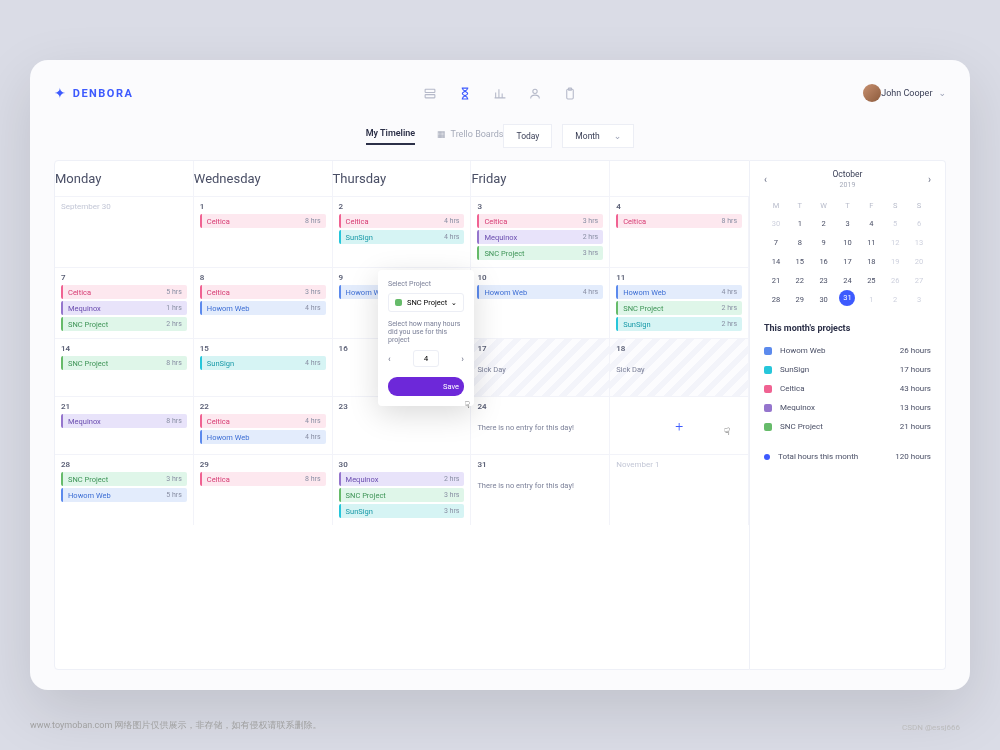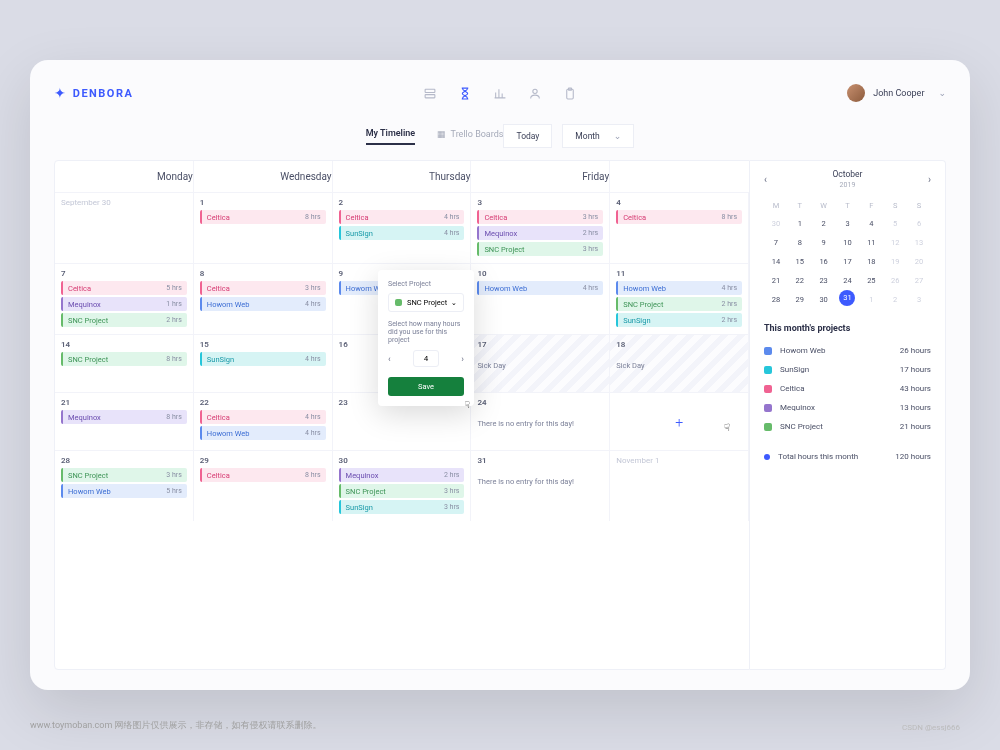--- a/index.html
+++ b/index.html
@@ -5,33 +5,33 @@
 * { margin:0; padding:0; box-sizing:border-box; font-family:-apple-system,BlinkMacSystemFont,'Segoe UI',Roboto,sans-serif; }
 body { background:#dadce6; width:1000px; height:750px; overflow:hidden; position:relative; }
 .app { position:absolute; top:60px; left:30px; right:30px; bottom:60px; background:#fbfbfd; border-radius:18px; box-shadow:0 20px 60px rgba(0,0,0,0.12); display:flex; flex-direction:column; padding:20px 24px; }
 .header { display:flex; align-items:center; justify-content:space-between; height:26px; }
 .brand { display:flex; align-items:center; gap:7px; }
 .brand-logo { color:#3d5afe; font-size:14px; }
 .brand-name { color:#3d5afe; font-weight:700; font-size:11px; letter-spacing:1.5px; }
 .nav-icons { display:flex; gap:22px; color:#b5b9c9; position:absolute; left:50%; transform:translateX(-50%); }
 .nav-icons svg { width:13px; height:13px; cursor:pointer; }
 .nav-icons svg.active { color:#3d5afe; }
-.user { display:flex; align-items:center; gap:8px; font-size:9px; color:#3c4158; }
+.user { display:flex; align-items:center; font-size:9px; color:#3c4158; }
 .avatar { width:18px; height:18px; border-radius:50%; background:linear-gradient(135deg,#c89070,#8b5a3c); }
 .chev { font-size:9px; color:#9aa0b5; margin-left:6px; }
 .subhead { display:flex; align-items:center; justify-content:center; margin-top:18px; }
 .tabs { display:flex; gap:22px; font-size:9px; }
 .tab { color:#a5aab9; cursor:pointer; display:flex; align-items:center; gap:5px; padding-bottom:5px; }
 .tab.active { color:#2c3048; font-weight:600; border-bottom:2px solid #2c3048; }
 .controls { display:flex; gap:10px; }
 .btn { background:#fff; border:1px solid #eceef5; border-radius:0; padding:6px 12px; font-size:8.5px; color:#3c4158; cursor:pointer; display:flex; align-items:center; gap:8px; }
 .main { display:flex; margin-top:12px; flex:1; min-height:0; }
 .grid { flex:1; border:1px solid #eef0f7; background:#fff; border-radius:4px 0 0 4px; }
 .ghead { display:grid; grid-template-columns:repeat(5,1fr); }
-.ghead div { text-align:right; font-size:10px; color:#4a4f66; padding:10px 0; border-right:1px solid #f2f3f9; }
+.ghead div { text-align:left; font-size:13px; color:#4a4f66; padding:10px 0; border-right:1px solid #f2f3f9; }
 .gbody { display:grid; grid-template-columns:repeat(5,1fr); }
 .cell { border-top:1px solid #f2f3f9; border-right:1px solid #f2f3f9; padding:5px 6px; min-height:58px; position:relative; font-size:8px; }
 .cell.dim { color:#c3c7d6; }
 .daynum { font-size:8px; color:#5a5f75; font-weight:600; margin-bottom:3px; }
 .cell.dim .daynum { color:#c3c7d6; font-weight:400; }
 .entry { display:flex; justify-content:space-between; align-items:center; padding:2.5px 5px; border-radius:2px; margin-bottom:2px; font-size:7.5px; }
 .entry .hrs { color:#888ea3; font-size:7px; }
 .c-celtica { background:#fde8ef; border-left:2px solid #f06292; color:#d63a72; }
 .c-sunsign { background:#d6f4f4; border-left:2px solid #26c6da; color:#1a9aa8; }
 .c-mequinox { background:#e8e3fa; border-left:2px solid #9575cd; color:#6a4caf; }
@@ -59,21 +59,21 @@
 .sw-howom{background:#5c8aed}.sw-sun{background:#26c6da}.sw-cel{background:#f06292}.sw-meq{background:#9575cd}.sw-snc{background:#66bb6a}
 .total { display:flex; justify-content:space-between; font-size:8px; color:#4a4f66; padding:10px 0; margin-top:6px; }
 .total .dot{width:6px;height:6px;border-radius:50%;background:#3d5afe;margin-right:8px;}
 .popup { position:absolute; top:270px; left:378px; width:96px; background:#fff; border-radius:4px; box-shadow:0 8px 30px rgba(0,0,0,0.15); padding:10px; z-index:10; }
 .popup .lbl { font-size:7px; color:#7c8199; margin-bottom:5px; }
 .popup .sel { display:flex; align-items:center; justify-content:space-between; border:1px solid #eceef5; border-radius:3px; padding:4px 6px; font-size:7.5px; margin-bottom:8px; }
 .popup .sel .sw { width:7px; height:7px; border-radius:2px; margin-right:5px; }
 .popup .step { display:flex; align-items:center; justify-content:space-between; margin:6px 0 10px; }
 .popup .step .ar { font-size:9px; color:#6a6f85; cursor:pointer; }
 .popup .step .v { border:1px solid #eceef5; border-radius:3px; padding:3px 10px; font-size:8px; }
-.popup .save { background:#15803d; color:#fff; text-align:center; font-size:7.5px; padding:5px; border-radius:3px; cursor:pointer; }
+.popup .save { background:#6d28d9; color:#fff; text-align:right; font-size:7.5px; padding:5px; border-radius:9px; cursor:pointer; }
 .popup .hand2 { position:absolute; right:4px; bottom:-4px; font-size:9px; }
 .footer { position:absolute; bottom:18px; left:30px; font-size:9px; color:#a0a0a0; }
 .csdn { position:absolute; bottom:18px; right:40px; font-size:8px; color:#bbb; }
 </style>
 </head>
 <body>
 
 <div class="app">
   <div class="header">
     <div class="brand">

